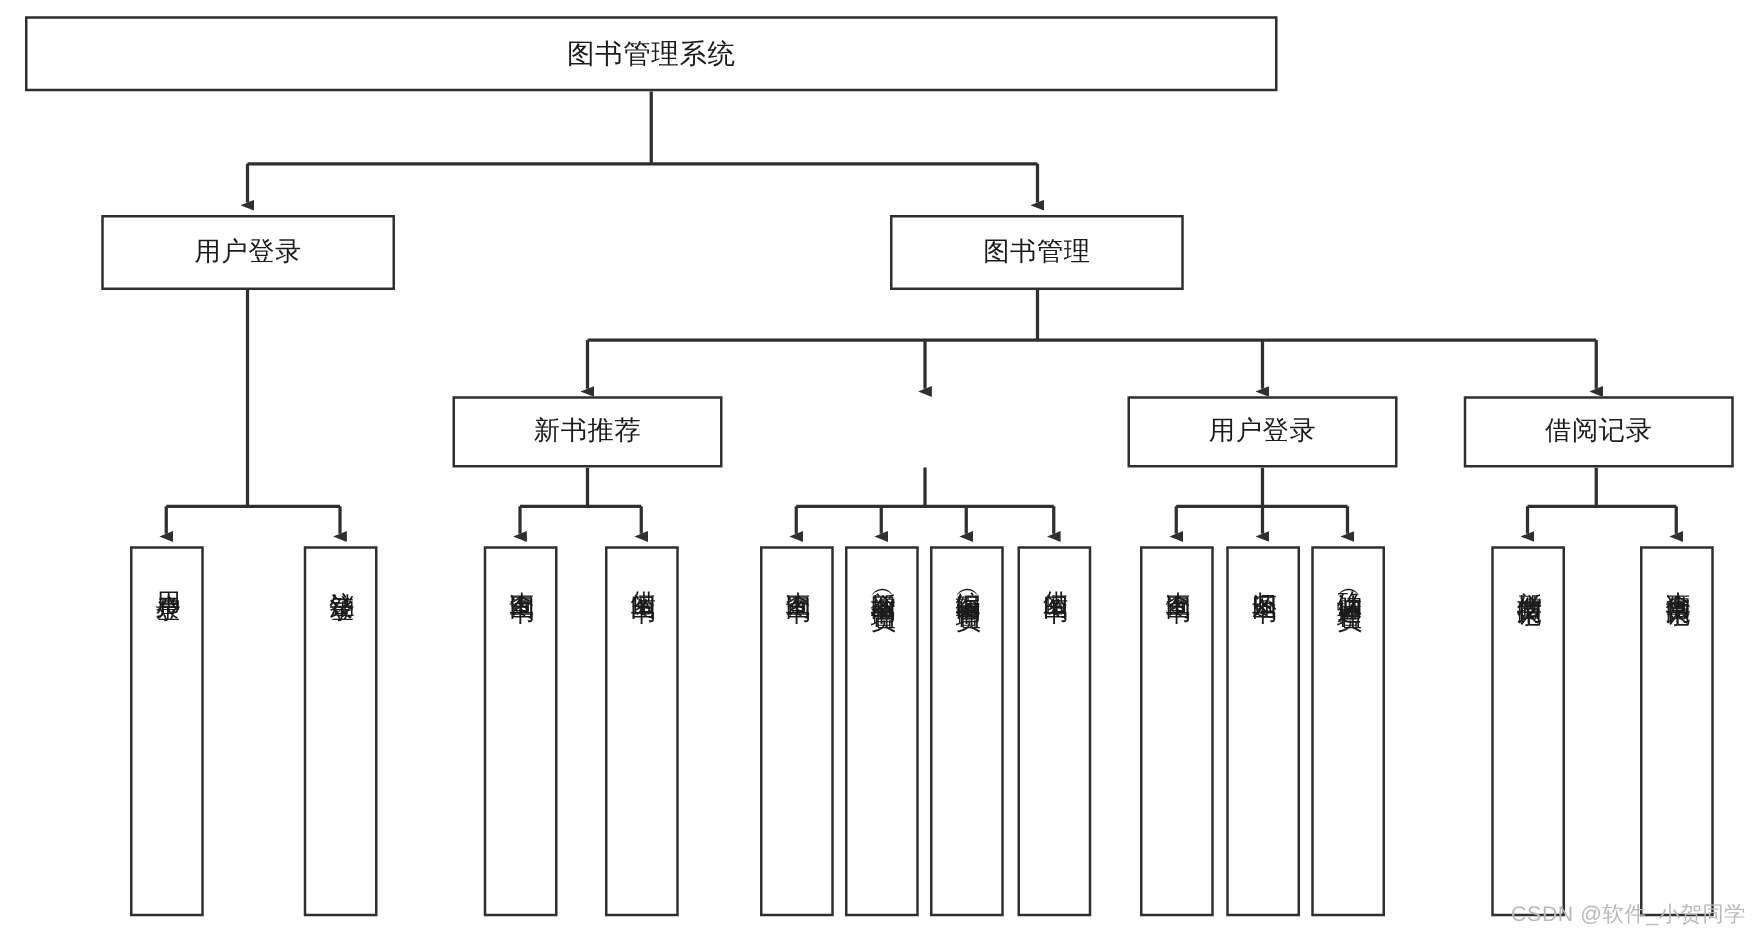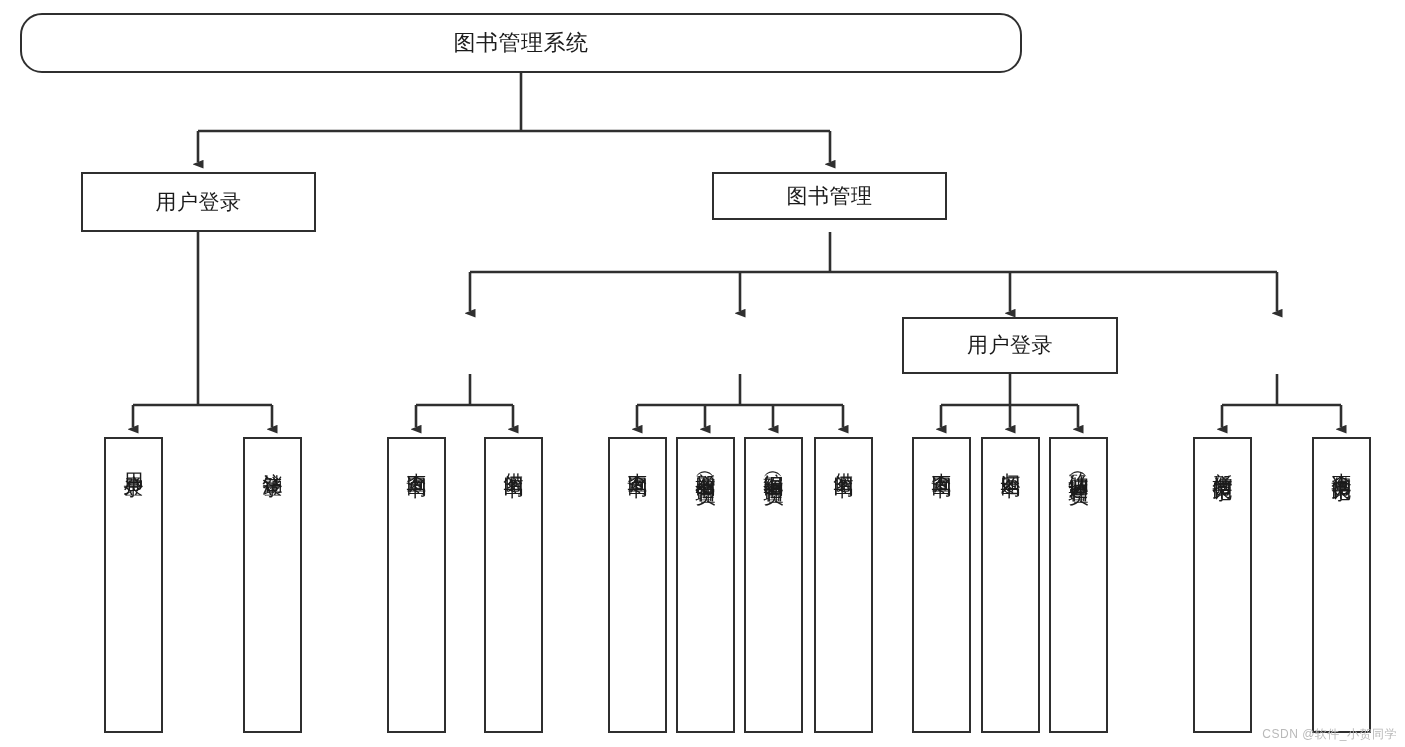--- a/index.html
+++ b/index.html
@@ -60,21 +60,21 @@
     text-orientation: upright;
     font-size: 20px;
     line-height: 1.05;
     letter-spacing: 2px;
     white-space: nowrap;
   }
   .watermark {
     position: absolute;
     right: 8px;
     bottom: 4px;
-    font-size: 12px;
+    font-size: 17px;
     color: #b9b9b9;
     letter-spacing: 0.5px;
     white-space: nowrap;
     user-select: none;
   }
 </style>
 </head>
 <body>
 
 <div id="diagram-root">
@@ -124,38 +124,44 @@
       <path d="M1010,405 L1010,427" marker-end="url(#arrow)"></path>
       <path d="M1078,405 L1078,427" marker-end="url(#arrow)"></path>
 
       <path d="M1277,374 L1277,405"></path>
       <path d="M1222,405 L1341,405"></path>
       <path d="M1222,405 L1222,427" marker-end="url(#arrow)"></path>
       <path d="M1341,405 L1341,427" marker-end="url(#arrow)"></path>
     </g>
   </svg>
 
-  <div class="node horizontal root" style="left:20px; top:13px; width:1002px; height:60px;border-radius:22px;">
+  <div class="node horizontal root" style="left:20px; top:13px; width:1002px; height:60px;">
     <span class="node-label">图书管理系统</span>
   </div>
 
   <div class="node horizontal" style="left:81px; top:172px; width:235px; height:60px;">
     <span class="node-label">用户登录</span>
   </div>
 
-  <div class="node horizontal" style="left:712px; top:172px; width:235px; height:48px;">
+  <div class="node horizontal" style="left:712px; top:172px; width:235px; height:60px;">
     <span class="node-label">图书管理</span>
   </div>
 
+  <div class="node horizontal" style="left:362px; top:317px; width:216px; height:57px;">
+    <span class="node-label">新书推荐</span>
+  </div>
 
 
   <div class="node horizontal" style="left:902px; top:317px; width:216px; height:57px;">
     <span class="node-label">用户登录</span>
   </div>
 
+  <div class="node horizontal" style="left:1171px; top:317px; width:216px; height:57px;">
+    <span class="node-label">借阅记录</span>
+  </div>
 
   <div class="node vertical" style="left:104px; top:437px; width:59px; height:296px;">
     <span class="node-label">用户登录</span>
   </div>
 
   <div class="node vertical" style="left:243px; top:437px; width:59px; height:296px;">
     <span class="node-label">注销登录</span>
   </div>
 
   <div class="node vertical" style="left:387px; top:437px; width:59px; height:296px;">

